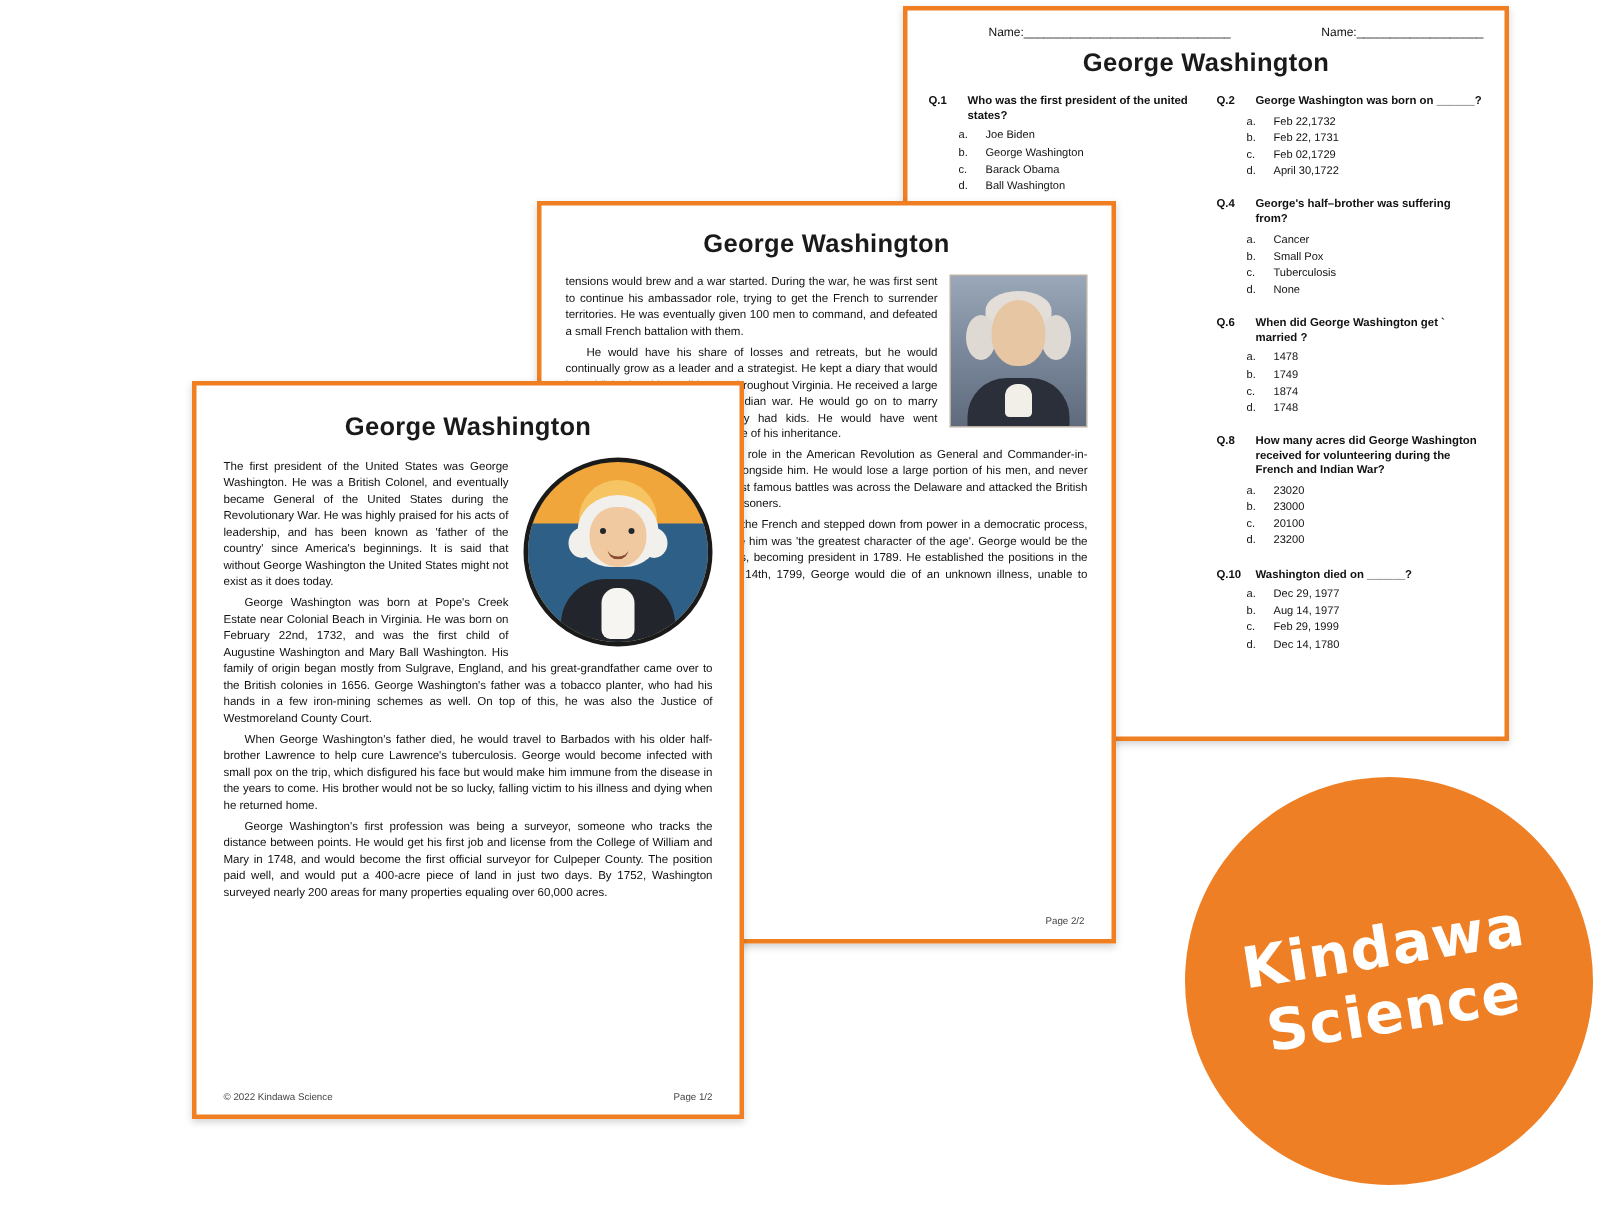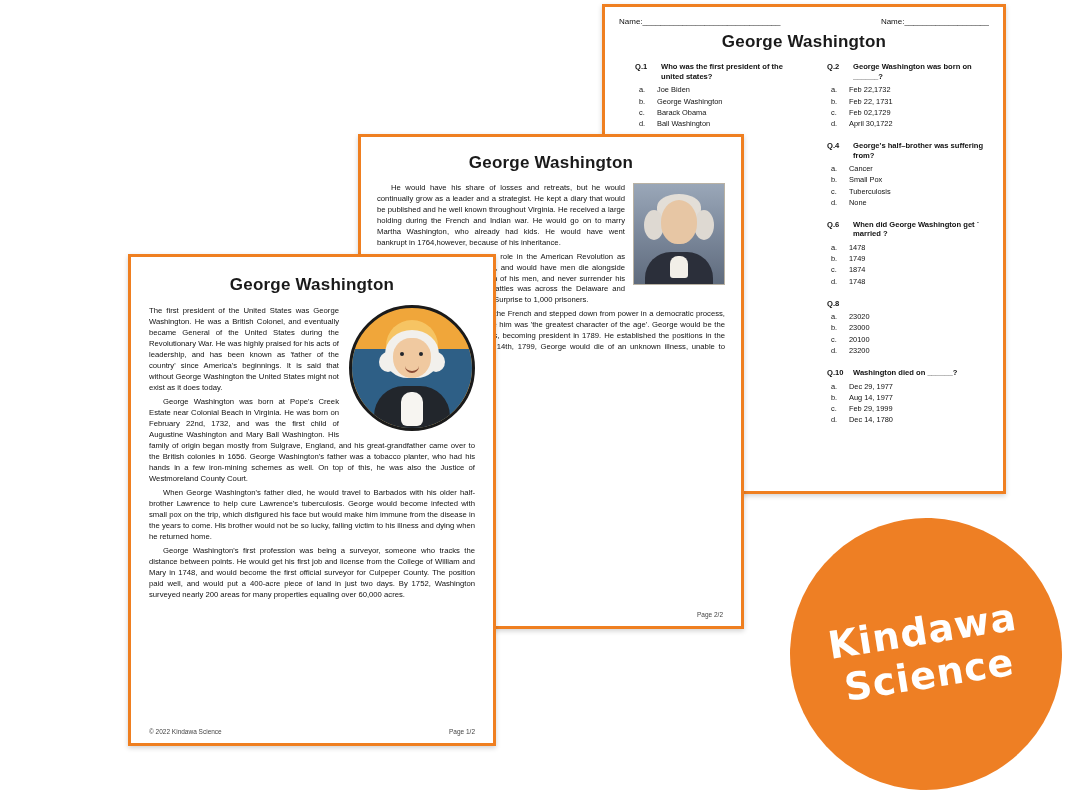--- a/index.html
+++ b/index.html
@@ -29,20 +29,21 @@
     width: 404px;
     height: 490px;
     padding: 10px 14px 0 14px;
   }
   .quiz-namerow {
     display: flex;
     justify-content: space-between;
     font-size: 8px;
     color: #111;
     margin-bottom: 6px;
+    margin-left: 40px;
   }
   .quiz-namerow span {
     white-space: nowrap;
   }
   .doc-title {
     text-align: center;
     font-size: 17px;
     font-weight: bold;
     color: #1a1a1a;
     margin: 2px 0 10px 0;
@@ -59,21 +60,21 @@
     margin-bottom: 12px;
   }
   .qhead {
     display: flex;
     gap: 6px;
     font-size: 7.6px;
     font-weight: bold;
     color: #111;
     line-height: 1.28;
   }
-  .qnum { flex: 0 0 20px; margin-left: 16px; }
+  .qnum { flex: 0 0 20px; }
   .qtext { flex: 1 1 auto; }
   .qopts {
     margin: 3px 0 0 20px;
     font-size: 7.4px;
     color: #111;
     line-height: 1.5;
   }
   .qopt {
     display: flex;
     gap: 10px;
@@ -421,20 +422,21 @@
           <div class="qopt">
               <span class="lt">d.</span>
               <span>1748</span>
             </div>
         </div>
       </div>
 
       <div class="qitem">
         <div class="qhead">
           <span class="qnum">Q.8</span>
+          <span class="qtext">How many acres did George Washington received for volunteering during the French and Indian War?</span>
         </div>
         <div class="qopts">
           <div class="qopt">
               <span class="lt">a.</span>
               <span>23020</span>
             </div>
           <div class="qopt">
               <span class="lt">b.</span>
               <span>23000</span>
             </div>
@@ -485,20 +487,21 @@
   <div class="portrait">
     <div class="hairTop"></div>
     <div class="hairL"></div>
     <div class="hairR"></div>
     <div class="face"></div>
     <div class="coat"></div>
     <div class="cravat"></div>
   </div>
 
   <div class="p2-body">
+    <p class="noind">tensions would brew and a war started. During the war, he was first sent to continue his ambassador role, trying to get the French to surrender territories. He was eventually given 100 men to command, and defeated a small French battalion with them.</p>
     <p>He would have his share of losses and retreats, but he would continually grow as a leader and a strategist. He kept a diary that would be published and he well known throughout Virginia. He received a large holding during the French and Indian war. He would go on to marry Martha Washington, who already had kids. He would have went bankrupt in 1764,however, because of his inheritance.</p>
     <p>He would play a fundamental role in the American Revolution as General and Commander-in-Chief, and would have men die alongside him. He would lose a large portion of his men, and never surrender his army. One of his most famous battles was across the Delaware and attacked the British on Christmas, Surprise to 1,000 prisoners.</p>
     <p>He would win with the help of the French and stepped down from power in a democratic process, a move King George III said made him was 'the greatest character of the age'. George would be the first President of the United States, becoming president in 1789. He established the positions in the cabinet. On Saturday, December 14th, 1799, George would die of an unknown illness, unable to swallow or speak in his last hours.</p>
   </div>
 
   <div class="sheet-footer">
     <span>© 2022 Kindawa Science</span>
     <span>Page 2/2</span>
   </div>
 </div>

